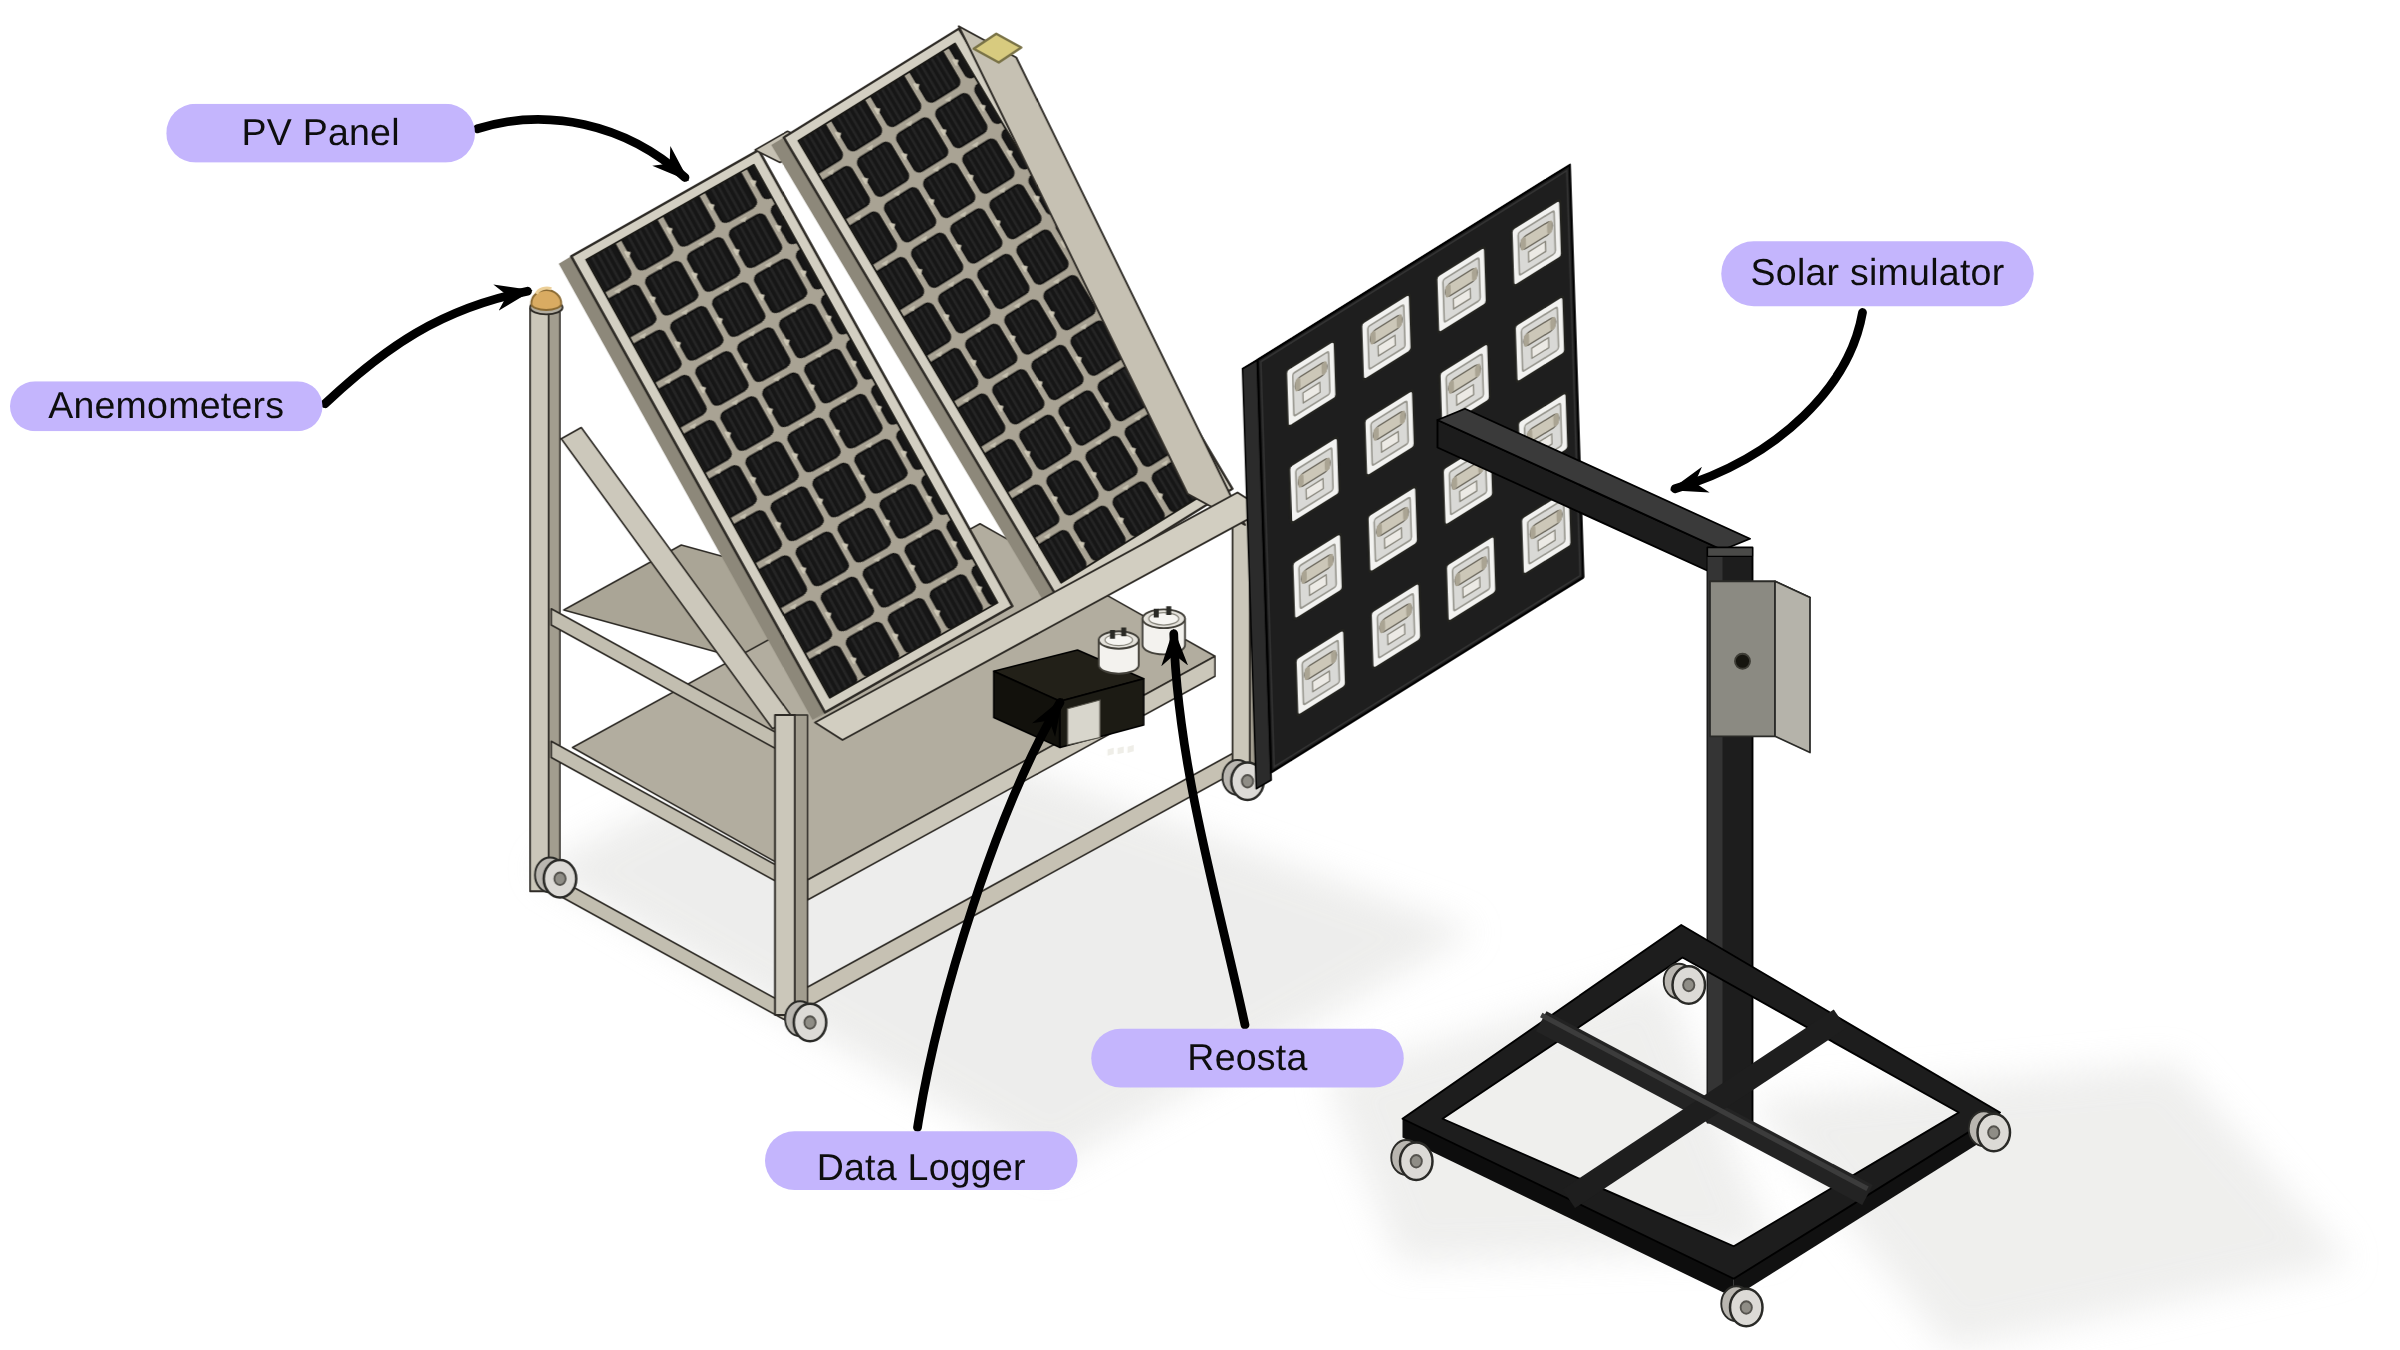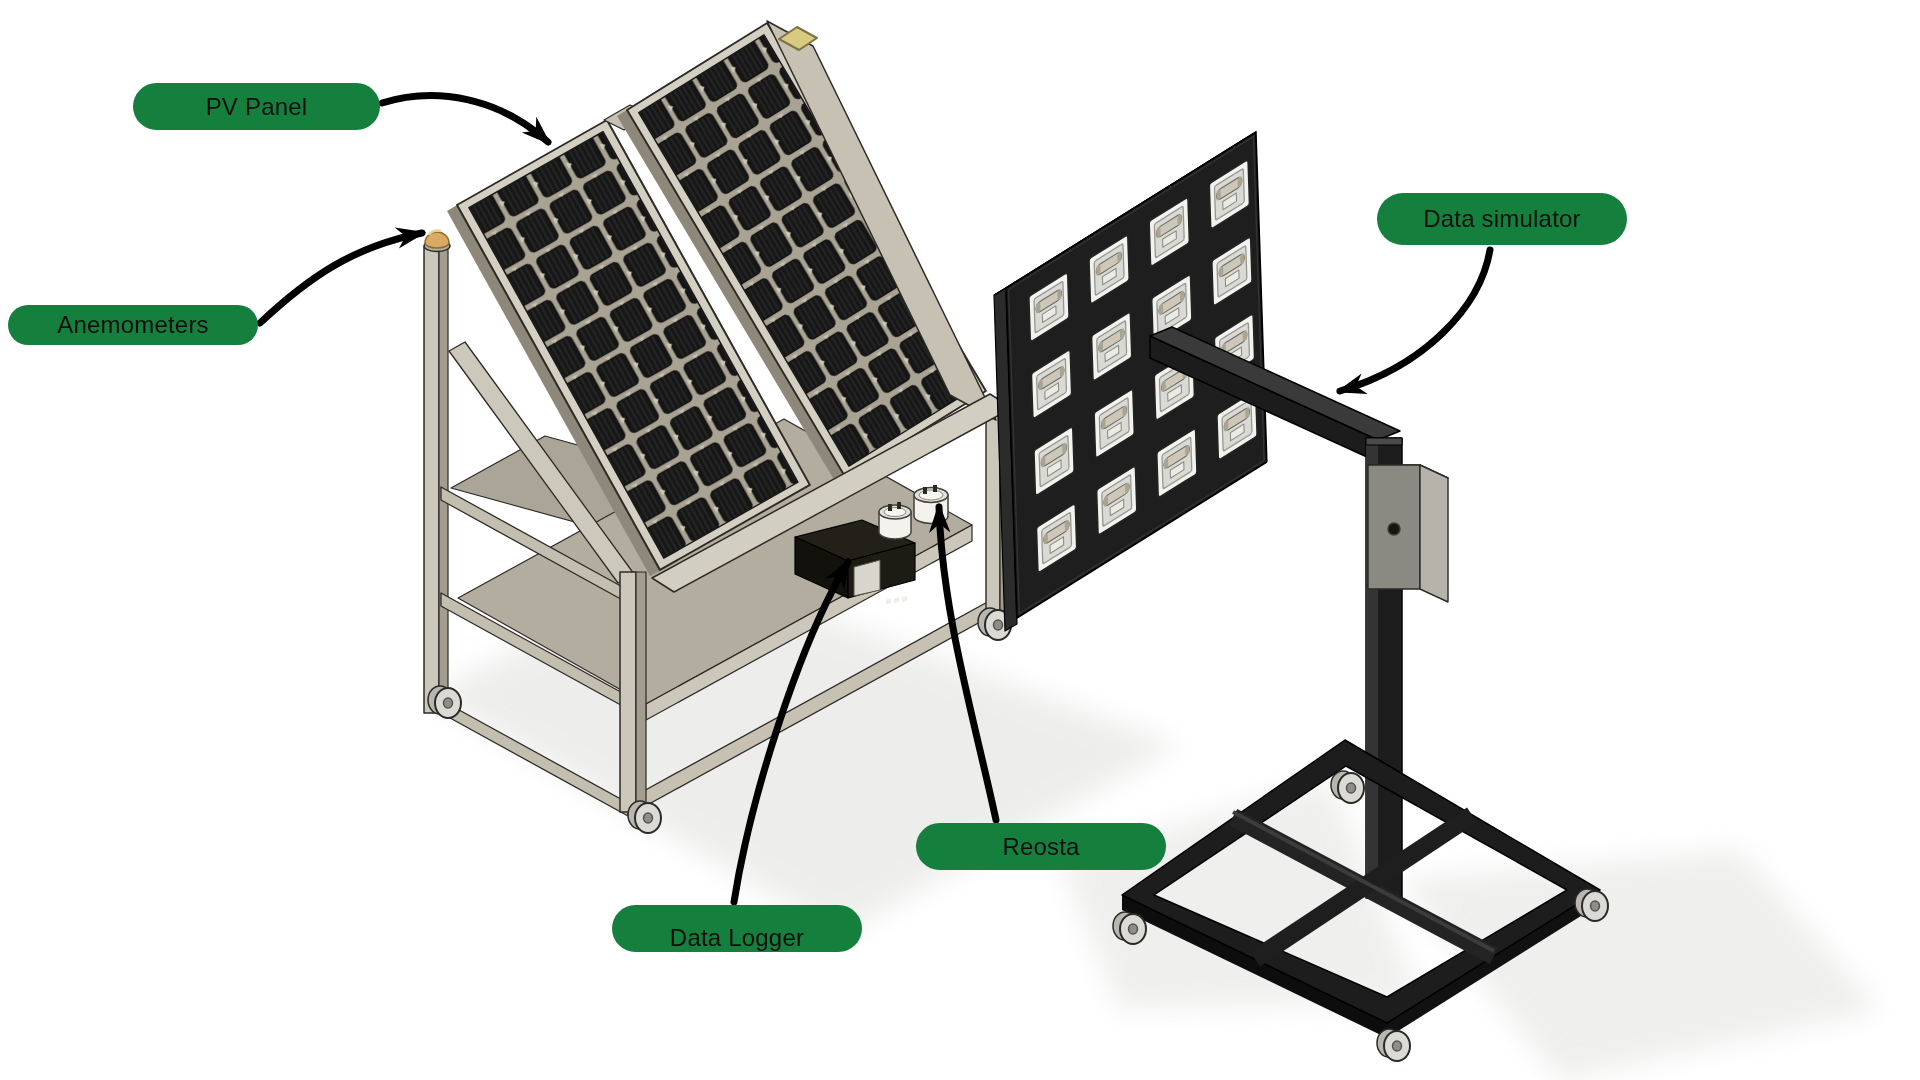--- a/index.html
+++ b/index.html
@@ -1,25 +1,25 @@
 <!DOCTYPE html>
 <html><head>
 <meta charset="utf-8">
 <style>
   html,body{margin:0;padding:0;background:#ffffff;}
   body{width:1920px;height:1080px;position:relative;overflow:hidden;
        font-family:"Liberation Sans","DejaVu Sans",sans-serif;}
   #scene{position:absolute;left:0;top:0;}
-  .pill{position:absolute;background:#15803d;border-radius:26px;
+  .pill{position:absolute;background:#c4b5fd;border-radius:26px;
         display:flex;align-items:center;justify-content:center;
-        font-size:24px;color:#0e0e0e;letter-spacing:0.2px;white-space:nowrap;}
+        font-size:30px;color:#0e0e0e;letter-spacing:0.2px;white-space:nowrap;}
   .pill-pv{left:133px;top:83px;width:247px;height:47px;}
   .pill-anemo{left:8px;top:305px;width:250px;height:40px;}
   .pill-solar{left:1377px;top:193px;width:250px;height:52px;}
-  .pill-reosta{left:916px;top:823px;width:250px;height:47px;}
+  .pill-reosta{left:873px;top:823px;width:250px;height:47px;}
   .pill-datalogger{left:612px;top:905px;width:250px;height:47px;align-items:flex-end;}
 </style>
 </head>
 <body>
 
 <svg id="scene" width="1920" height="1080" viewBox="0 0 1920 1080">
   <defs>
     <filter id="soft" x="-30%" y="-30%" width="160%" height="160%">
       <feGaussianBlur stdDeviation="14"></feGaussianBlur>
     </filter>
@@ -215,20 +215,20 @@
   </g>
 </svg>
 
 <div class="pill pill-pv">
   <span>PV Panel</span>
 </div>
 <div class="pill pill-anemo">
   <span>Anemometers</span>
 </div>
 <div class="pill pill-solar">
-  <span>Data simulator</span>
+  <span>Solar simulator</span>
 </div>
 <div class="pill pill-reosta">
   <span>Reosta</span>
 </div>
 <div class="pill pill-datalogger">
   <span>Data Logger</span>
 </div>
 
 </body></html>

